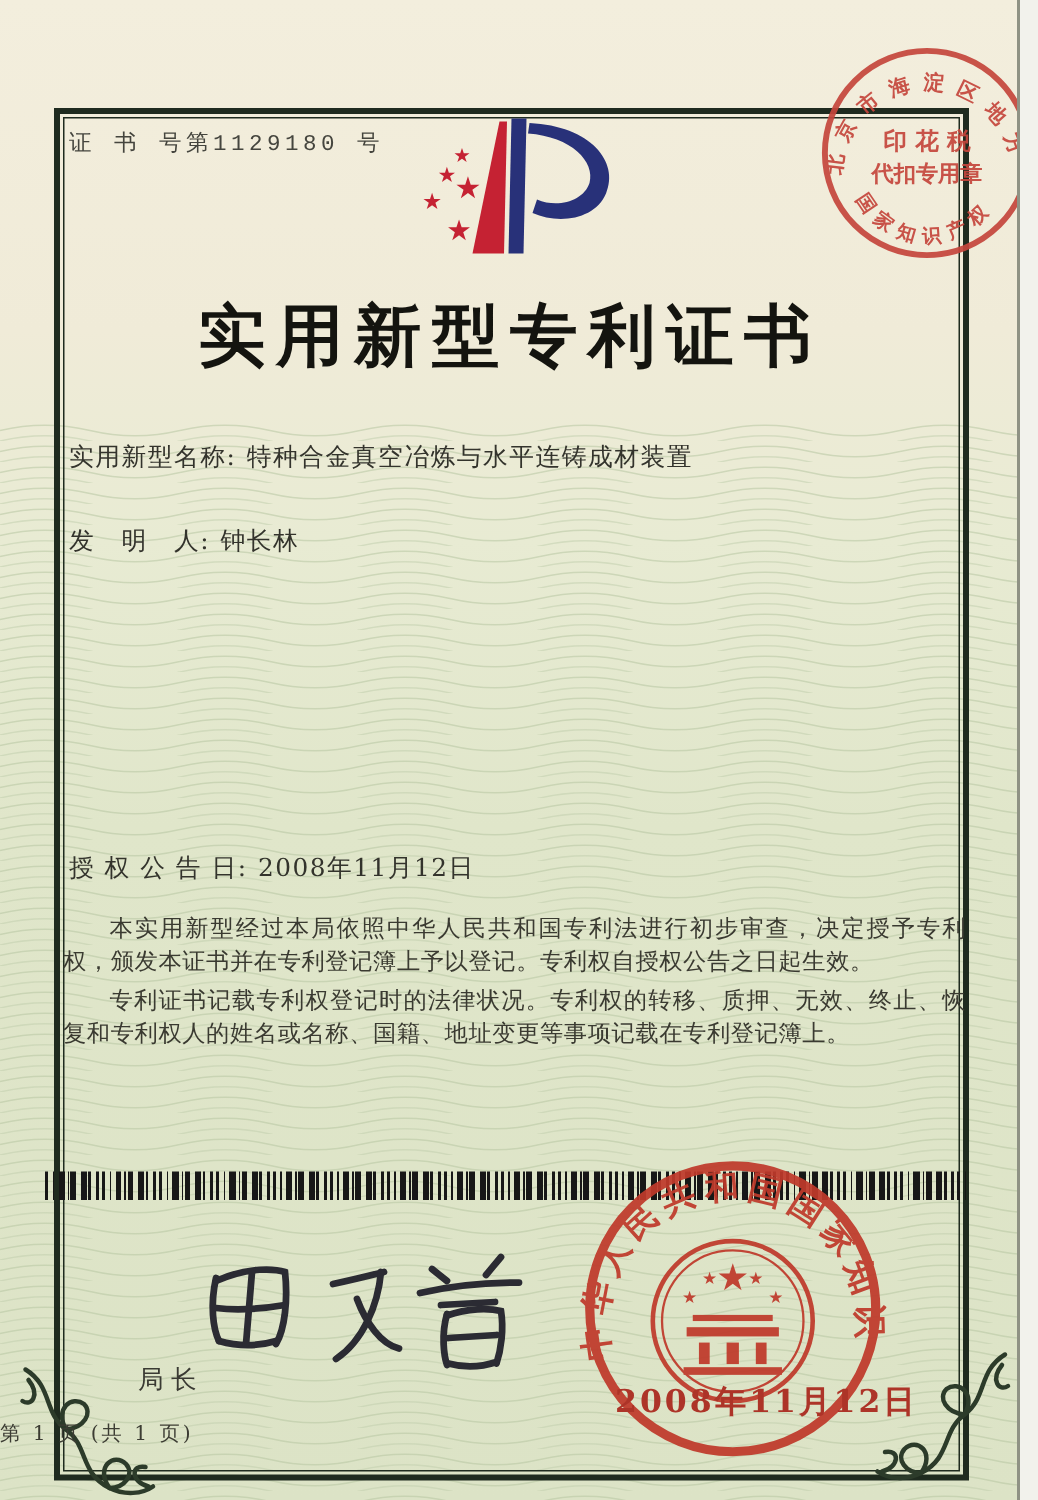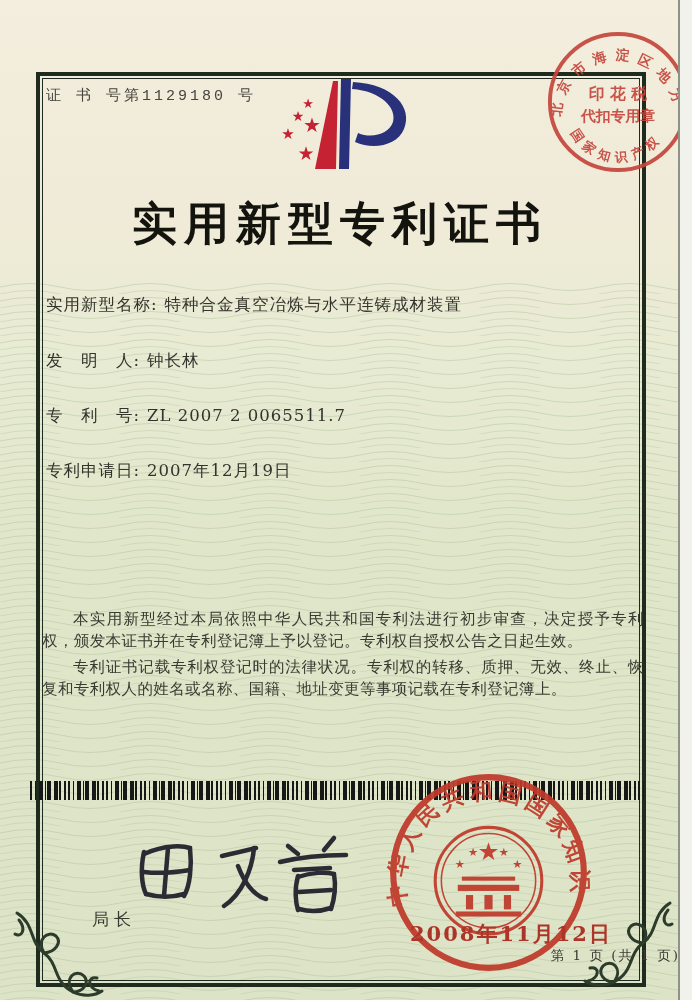--- a/index.html
+++ b/index.html
@@ -52,21 +52,21 @@
       #171717 34px 36px, rgba(0,0,0,0) 36px 38px);
   }
   .sig-title { position:absolute; left:92px; top:864px; font-size:17px; letter-spacing:5px; color:#3a3a33;margin-top:44px; }
   .signature { position:absolute; left:126px; top:824px; }
   .office-seal { position:absolute; left:386px; top:770px; opacity:.93; }
   .seal-date {
     position:absolute; left:410px; top:920px; font-size:21px; font-weight:600;
     color:#ad3428; letter-spacing:2px;
   }
   .footer {
-    position:absolute; left:0; top:947px; width:680px; text-align:right;
+    position:absolute; left:0; top:947px; width:680px; text-align:left;
     font-size:13.5px; letter-spacing:2px; color:#3c3c33;
   }
   .corner { position:absolute; }
 </style>
 </head>
 <body>
 
 <div class="paper">
 
   <svg class="waves" width="680" height="720">
@@ -136,25 +136,22 @@
   </svg>
 
   <div class="title">实用新型专利证书</div>
 
   <div class="field" style="top:294px">
     <span class="flabel">实用新型名称:</span><span class="fvalue">特种合金真空冶炼与水平连铸成材装置</span>
   </div>
   <div class="field" style="top:350px">
     <span class="flabel">发　明　人:</span><span class="fvalue">钟长林</span>
   </div>
-  <div class="field" style="top:405px">
-    <span class="flabel">专　利　号:</span><span class="fvalue">ZL 2007 2 0065511.7</span>
-  </div>
-  <div class="field" style="top:460px">
-    <span class="flabel">专利申请日:</span><span class="fvalue">2007年12月19日</span>
+  <div class="field" style="top:568px">
+    <span class="flabel">授 权 公 告 日:</span><span class="fvalue">2008年11月12日</span>
   </div>
 
   <div class="paras">
     <p>本实用新型经过本局依照中华人民共和国专利法进行初步审查，决定授予专利权，颁发本证书并在专利登记簿上予以登记。专利权自授权公告之日起生效。</p>
     <p>专利证书记载专利权登记时的法律状况。专利权的转移、质押、无效、终止、恢复和专利权人的姓名或名称、国籍、地址变更等事项记载在专利登记簿上。</p>
   </div>
 
   <div class="barcode"></div>
 
   <div class="sig-title">局长</div>

